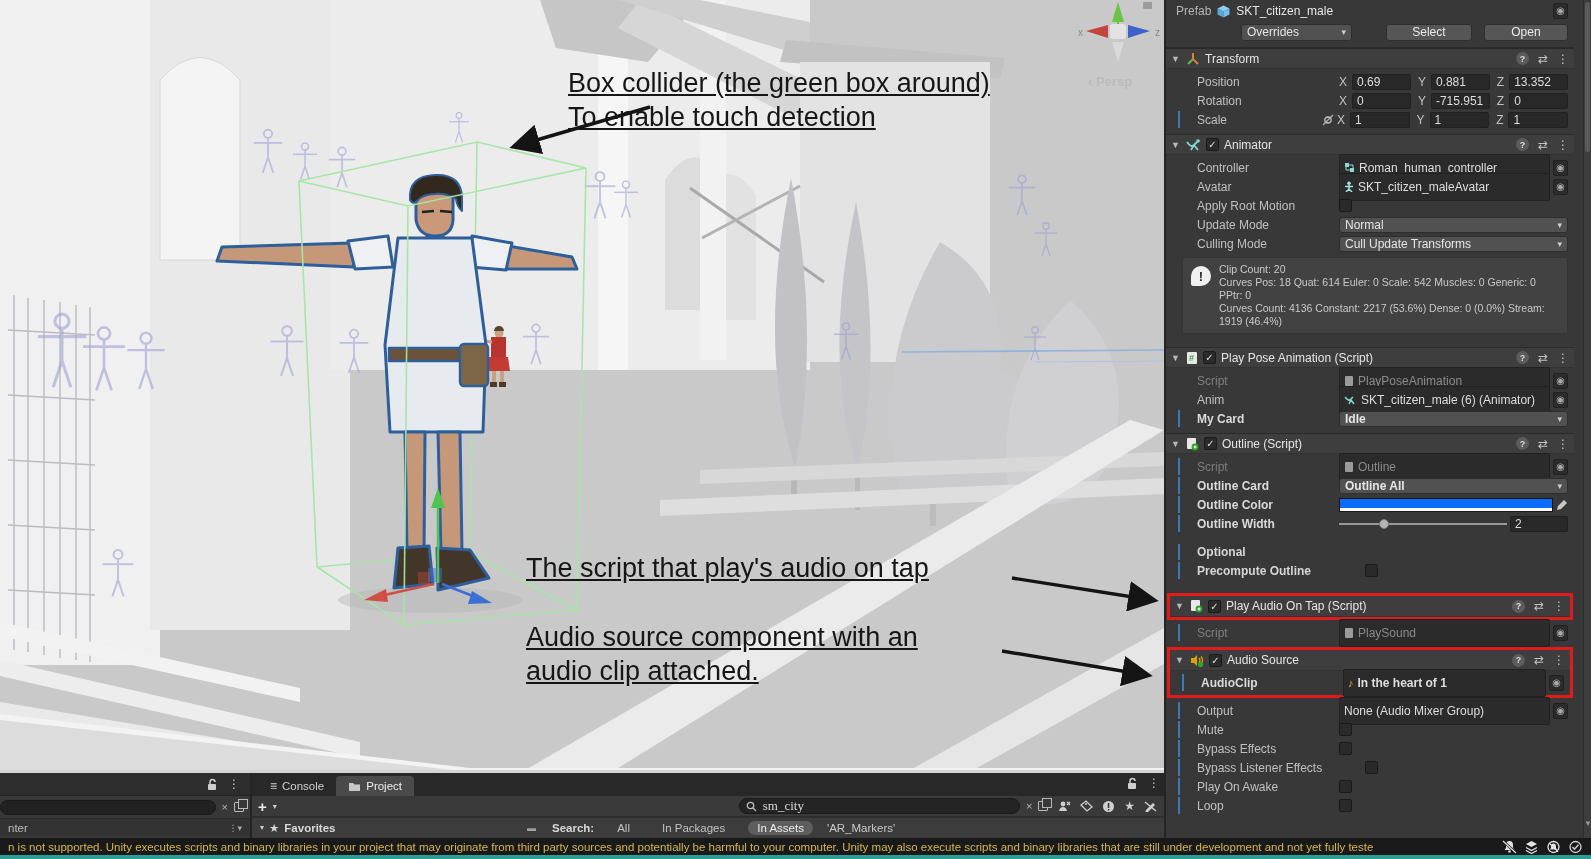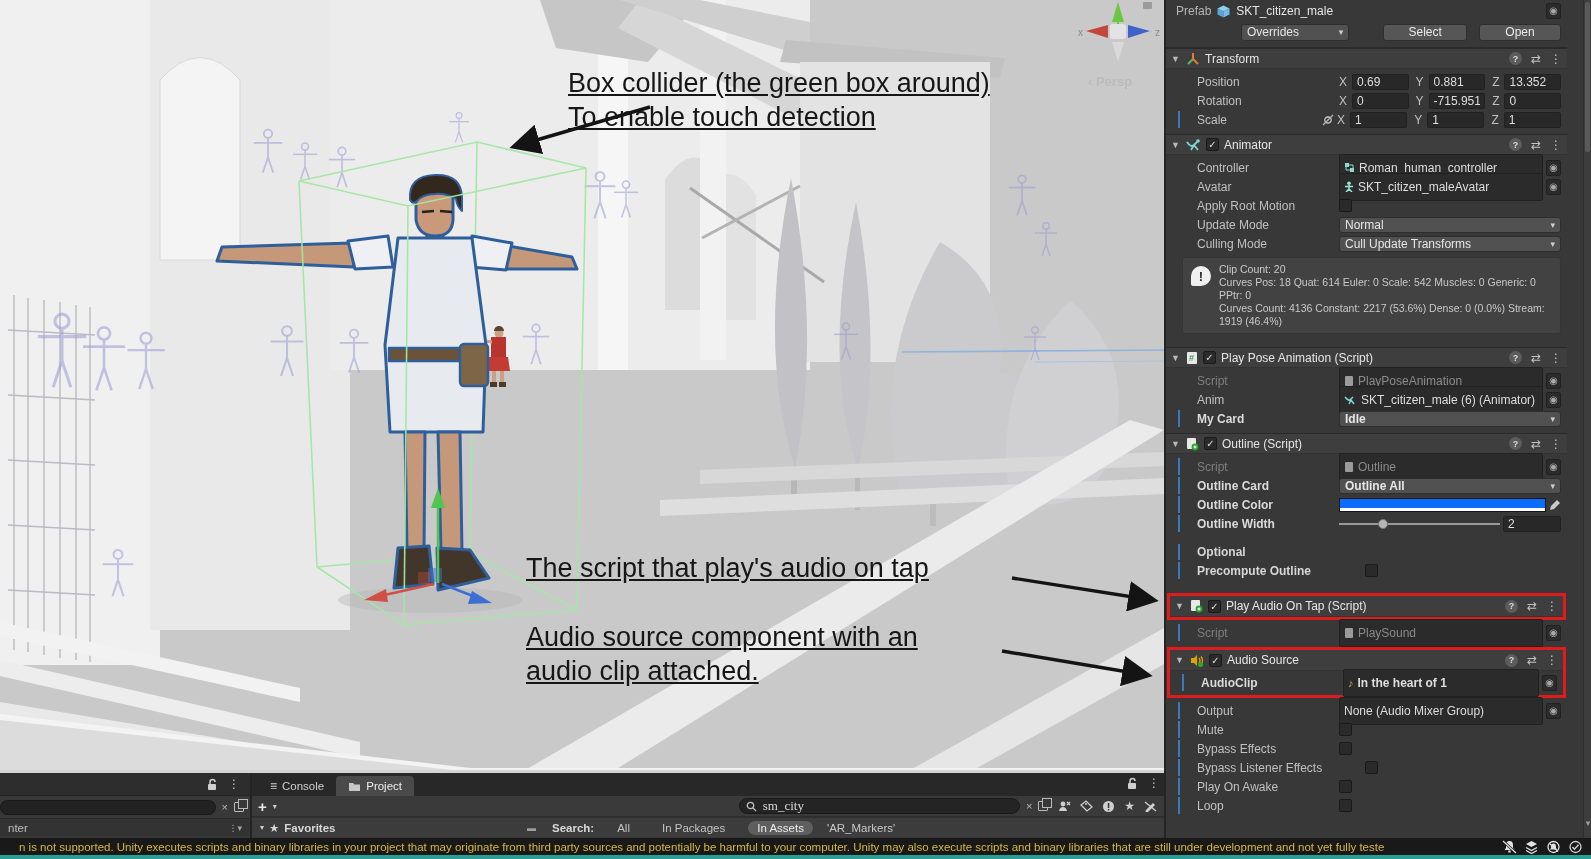--- a/index.html
+++ b/index.html
@@ -13,21 +13,21 @@
   .ann{position:absolute;color:#161616;font-size:27px;line-height:34px;letter-spacing:0;text-decoration:underline;}
   #persp-label{position:absolute;left:1088px;top:74px;color:#b9b9b9;font-size:13px;font-weight:bold;opacity:.85;}
   #view-gizmo{position:absolute;left:1072px;top:0;}
   #scene-corner-icon{position:absolute;left:1143px;top:2px;width:9px;height:7px;background:#9b9b9b;border-radius:1px;}
 
   
   #inspector{position:absolute;left:1164px;top:0;width:427px;height:838px;background:#383838;border-left:2px solid #252525;color:#bdbdbd;font-size:12px;overflow:hidden;}
   #insp-scroll{position:absolute;right:0;top:0;width:8px;height:838px;background:#3d3d3d;border-left:1px solid #2d2d2d;}
   #insp-scroll .thumb{position:absolute;top:2px;left:1px;width:5px;height:150px;background:#5a5a5a;border-radius:3px;}
   #insp-scroll .sb-arrow{position:absolute;bottom:10px;left:0;width:8px;text-align:center;color:#9a9a9a;font-size:9px;}
-  .insp-inner{padding-right:24px;}
+  .insp-inner{padding-right:17px;}
   .prefab-block{padding:3px 6px 6px 10px;border-bottom:1px solid #2b2b2b;}
   .prefab-row{display:flex;align-items:center;gap:6px;height:16px;}
   .prefab-row .plabel{color:#b5b5b5;}
   .prefab-row .pname{color:#e6e6e6;flex:1;white-space:nowrap;overflow:hidden;}
   .prefab-btn-row{display:flex;align-items:center;gap:12px;margin-top:4px;height:18px;}
   .u-dd{background:#515151;border:1px solid #2e2e2e;border-radius:3px;height:17px;display:flex;align-items:center;padding:0 5px;color:#e4e4e4;gap:6px;}
   .u-dd .caret{margin-left:auto;font-size:9px;color:#cfcfcf;}
   .u-btn{background:#565656;border:1px solid #2e2e2e;border-radius:3px;height:17px;display:flex;align-items:center;justify-content:center;color:#eaeaea;}
   .comp-header{height:21px;background:#3e3e3e;border-top:1px solid #2a2a2a;border-bottom:1px solid #333;display:flex;align-items:center;gap:5px;padding:0 5px;}
   .foldout{color:#b8b8b8;font-size:9px;width:10px;}
@@ -91,21 +91,21 @@
   .filter-col{flex:1;display:flex;align-items:center;gap:14px;padding-left:10px;color:#c9c9c9;}
   .filter-col .slabel{font-weight:bold;color:#d8d8d8;}
   .pill{padding:1px 9px;border-radius:9px;color:#c2c2c2;}
   .pill.sel{background:#5e5e5e;color:#ececec;}
   .xglyph{color:#b9b9b9;font-size:11px;}
   .openext{width:10px;height:10px;border:1px solid #b9b9b9;border-radius:1px;position:relative;}
   .openext::after{content:'';position:absolute;left:3px;top:-4px;width:8px;height:8px;border:1px solid #b9b9b9;background:#383838;}
 
   
   #statusbar{position:absolute;left:0;top:838px;width:1591px;height:17px;background:#191919;display:flex;align-items:center;overflow:hidden;}
-  #statusbar .wtext{color:#d7b83e;font-size:11.5px;white-space:nowrap;overflow:hidden;flex:1;padding-left:19px;}
+  #statusbar .wtext{color:#d7b83e;font-size:11.5px;white-space:nowrap;overflow:hidden;flex:1;padding-left:8px;}
   #statusbar .s-icons{display:flex;align-items:center;gap:7px;padding:0 8px;flex:none;}
   #teal-line{position:absolute;left:0;top:855px;width:1591px;height:4px;background:#2a9d96;}
 
   svg text{font-family:"Liberation Sans","DejaVu Sans",sans-serif;}
 </style>
 </head>
 <body>
 
 <div id="app">
 

